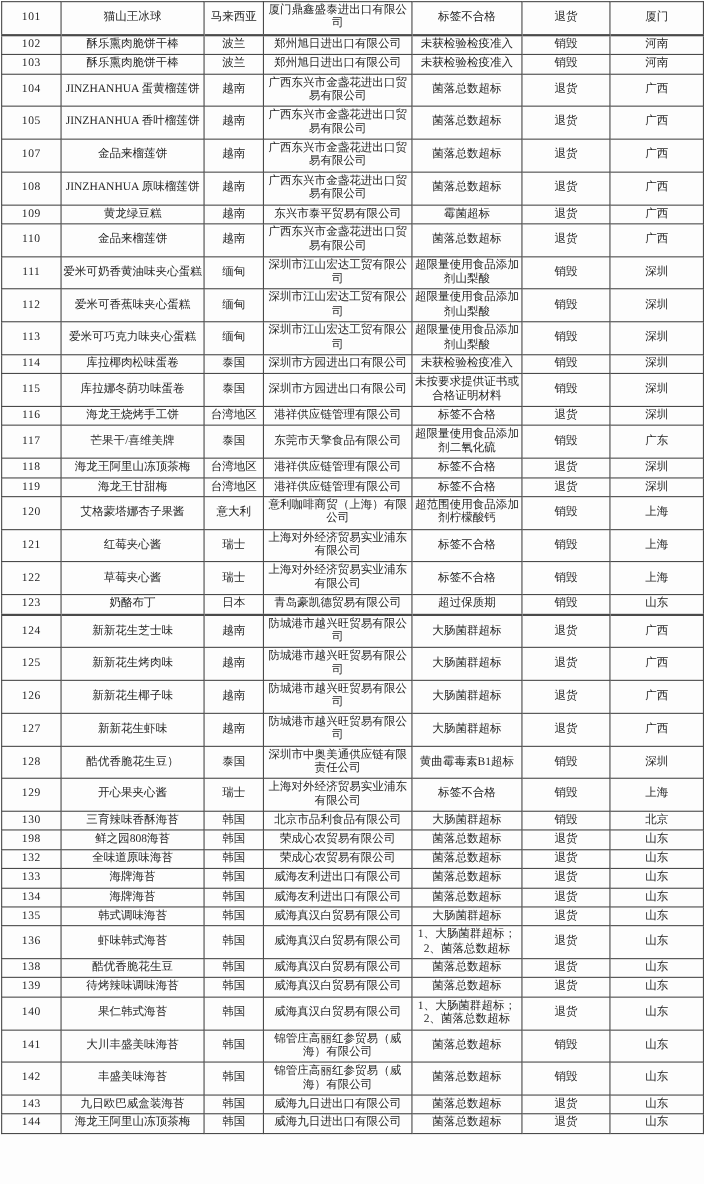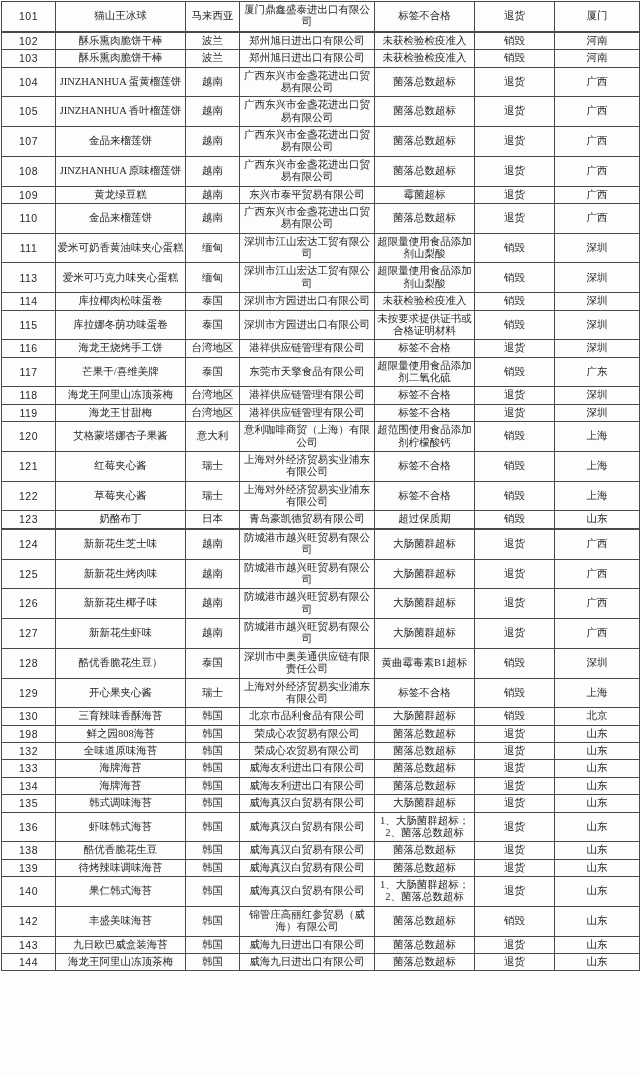--- a/index.html
+++ b/index.html
@@ -31,21 +31,21 @@
     word-break: break-all;
   }
   col.c-no       { width: 54px;  }
   col.c-product  { width: 130px; }
   col.c-origin   { width: 54px;  }
   col.c-importer { width: 135px; }
   col.c-reason   { width: 100px; }
   col.c-action   { width: 80px;  }
   col.c-region   { width: 85px;  }
   tr.thick-bottom td { border-bottom-width: 2px; }
-  td.cell-no { font-family: Liberation Sans, sans-serif; letter-spacing: 0.5px; }
+  td.cell-no { font-family: Liberation Serif, serif; letter-spacing: 0.5px; }
 </style>
 </head>
 <body>
 
 <div class="page">
   <table class="inspection">
     <colgroup>
       <col class="c-no">
       <col class="c-product">
       <col class="c-origin">
@@ -139,20 +139,29 @@
         <tr>
           <td class="cell-no">111</td>
           <td class="cell-product">爱米可奶香黄油味夹心蛋糕</td>
           <td class="cell-origin">缅甸</td>
           <td class="cell-importer">深圳市江山宏达工贸有限公司</td>
           <td class="cell-reason">超限量使用食品添加剂山梨酸</td>
           <td class="cell-action">销毁</td>
           <td class="cell-region">深圳</td>
         </tr>
         <tr>
+          <td class="cell-no">112</td>
+          <td class="cell-product">爱米可香蕉味夹心蛋糕</td>
+          <td class="cell-origin">缅甸</td>
+          <td class="cell-importer">深圳市江山宏达工贸有限公司</td>
+          <td class="cell-reason">超限量使用食品添加剂山梨酸</td>
+          <td class="cell-action">销毁</td>
+          <td class="cell-region">深圳</td>
+        </tr>
+        <tr>
           <td class="cell-no">113</td>
           <td class="cell-product">爱米可巧克力味夹心蛋糕</td>
           <td class="cell-origin">缅甸</td>
           <td class="cell-importer">深圳市江山宏达工贸有限公司</td>
           <td class="cell-reason">超限量使用食品添加剂山梨酸</td>
           <td class="cell-action">销毁</td>
           <td class="cell-region">深圳</td>
         </tr>
         <tr>
           <td class="cell-no">114</td>
@@ -382,20 +391,29 @@
         <tr>
           <td class="cell-no">140</td>
           <td class="cell-product">果仁韩式海苔</td>
           <td class="cell-origin">韩国</td>
           <td class="cell-importer">威海真汉白贸易有限公司</td>
           <td class="cell-reason">1、大肠菌群超标；2、菌落总数超标</td>
           <td class="cell-action">退货</td>
           <td class="cell-region">山东</td>
         </tr>
         <tr>
+          <td class="cell-no">141</td>
+          <td class="cell-product">大川丰盛美味海苔</td>
+          <td class="cell-origin">韩国</td>
+          <td class="cell-importer">锦管庄高丽红参贸易（威海）有限公司</td>
+          <td class="cell-reason">菌落总数超标</td>
+          <td class="cell-action">销毁</td>
+          <td class="cell-region">山东</td>
+        </tr>
+        <tr>
           <td class="cell-no">142</td>
           <td class="cell-product">丰盛美味海苔</td>
           <td class="cell-origin">韩国</td>
           <td class="cell-importer">锦管庄高丽红参贸易（威海）有限公司</td>
           <td class="cell-reason">菌落总数超标</td>
           <td class="cell-action">销毁</td>
           <td class="cell-region">山东</td>
         </tr>
         <tr>
           <td class="cell-no">143</td>

